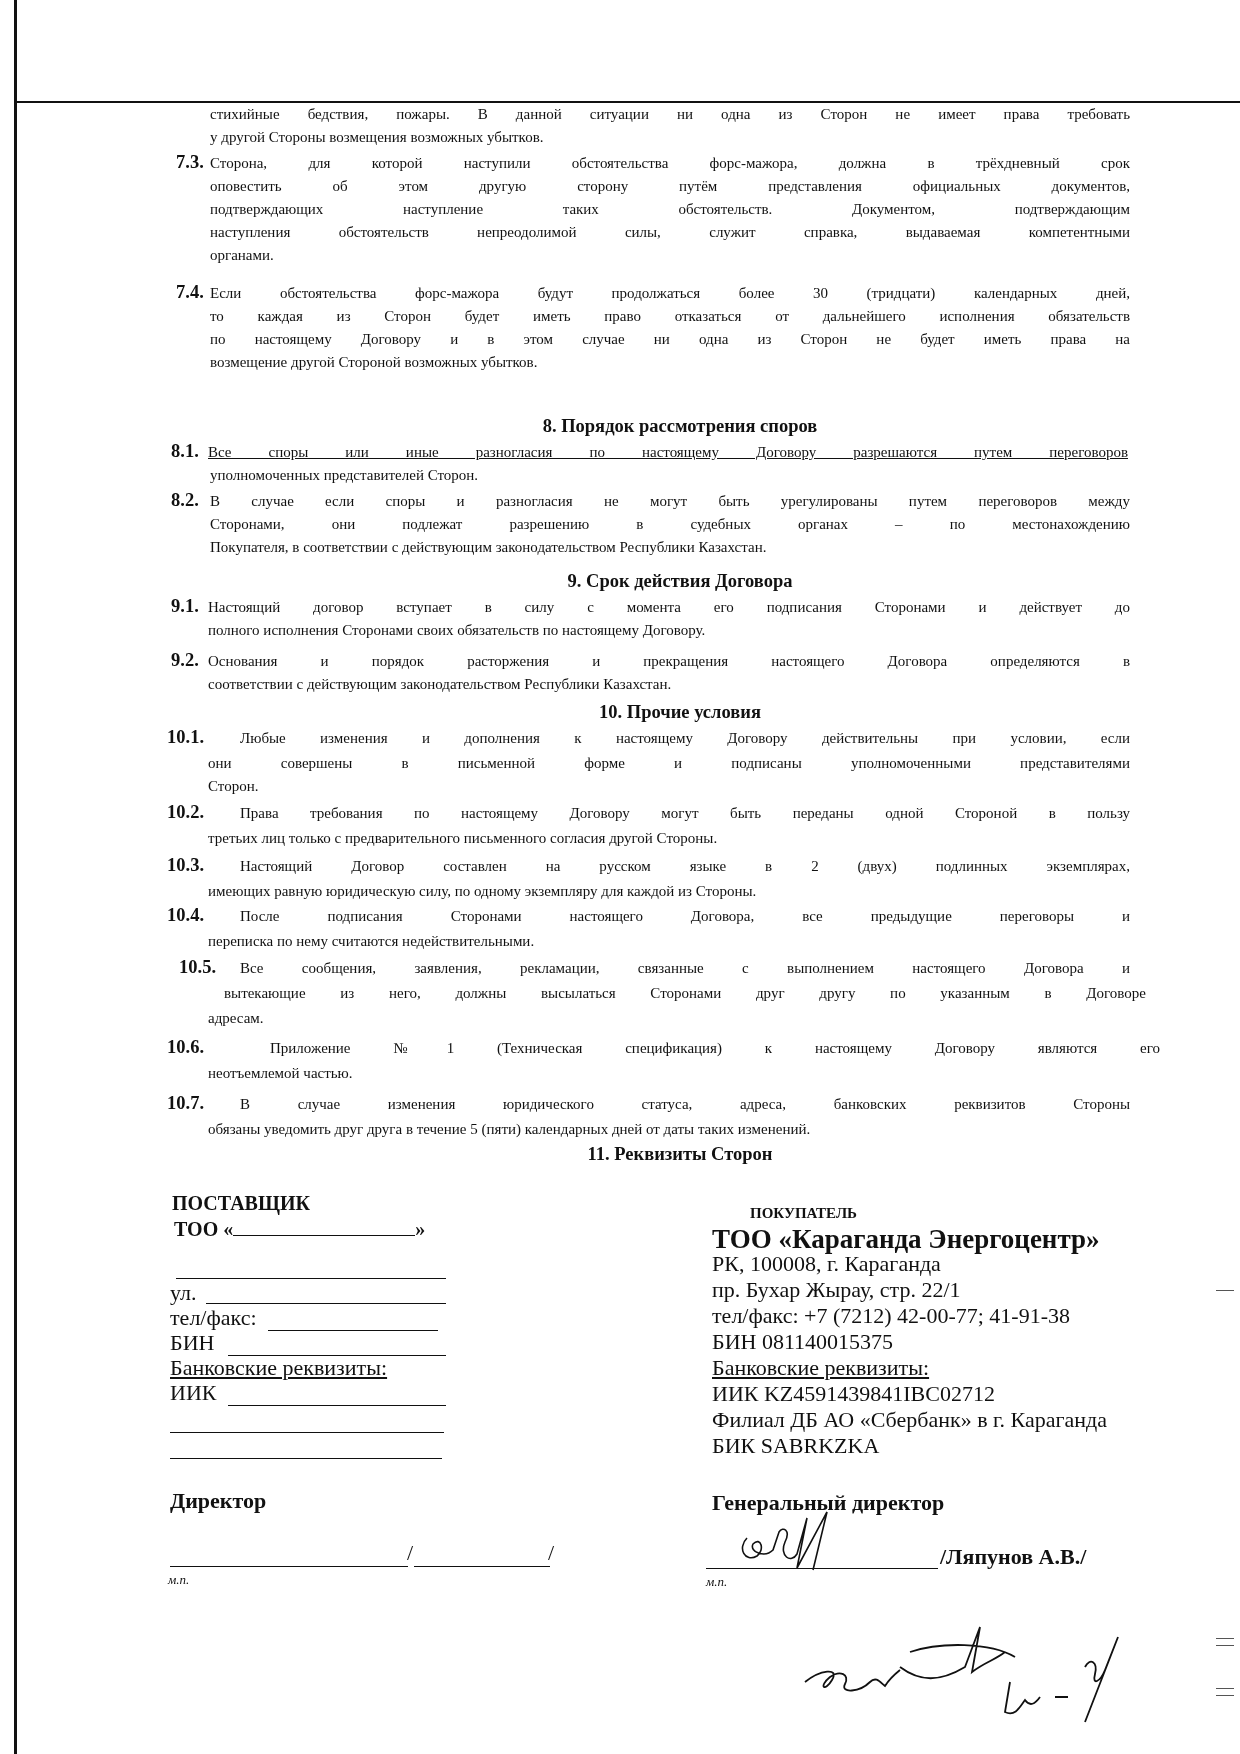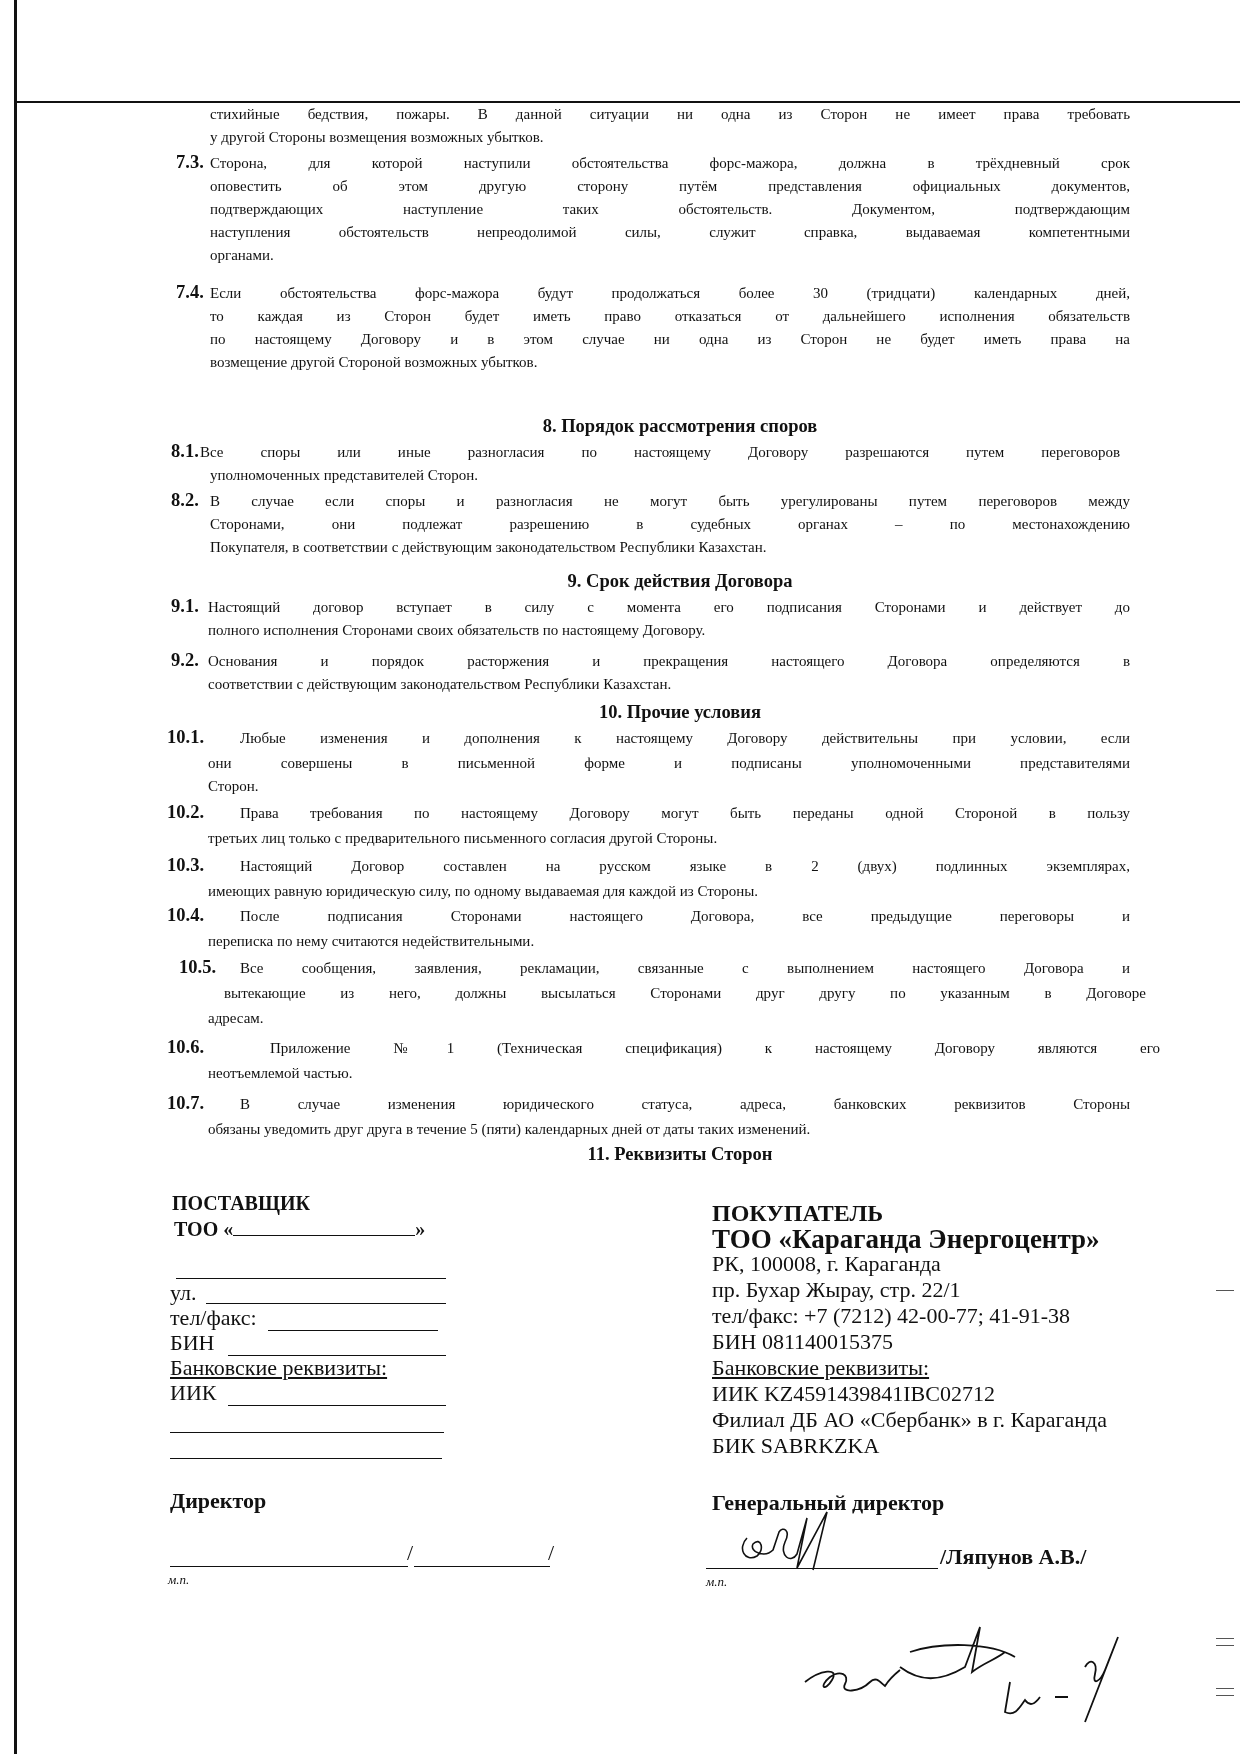--- a/index.html
+++ b/index.html
@@ -43,21 +43,21 @@
   <div class="p" style="left:210px; top:244px; width:920px;">органами.</div>
 
   <div class="num" style="left:176px; top:282px;">7.4.</div>
   <div class="p just" style="left:210px; top:282px; width:920px;">Если обстоятельства форс-мажора будут продолжаться более 30 (тридцати) календарных дней,</div>
   <div class="p just" style="left:210px; top:305px; width:920px;">то каждая из Сторон будет иметь право отказаться от дальнейшего исполнения обязательств</div>
   <div class="p just" style="left:210px; top:328px; width:920px;">по настоящему Договору и в этом случае ни одна из Сторон не будет иметь права на</div>
   <div class="p" style="left:210px; top:351px; width:920px;">возмещение другой Стороной возможных убытков.</div>
 
   <div class="heading" style="top:416px; left:60px;">8.   Порядок рассмотрения споров</div>
   <div class="num" style="left:171px; top:441px;">8.1.</div>
-  <div class="p just" style="left:200px; top:441px; width:920px;">Все споры или иные разногласия по настоящему Договору разрешаются путем переговоров</div>
+  <div class="p just" style="left:208px; top:441px; width:920px;text-decoration:underline;">Все споры или иные разногласия по настоящему Договору разрешаются путем переговоров</div>
   <div class="p" style="left:210px; top:464px; width:920px;">уполномоченных представителей Сторон.</div>
   <div class="num" style="left:171px; top:490px;">8.2.</div>
   <div class="p just" style="left:210px; top:490px; width:920px;">В случае если споры и разногласия не могут быть урегулированы путем переговоров между</div>
   <div class="p just" style="left:210px; top:513px; width:920px;">Сторонами, они подлежат разрешению в судебных органах – по местонахождению</div>
   <div class="p" style="left:210px; top:536px; width:920px;">Покупателя, в соответствии с действующим законодательством Республики Казахстан.</div>
 
   <div class="heading" style="top:571px; left:60px;">9.   Срок действия Договора</div>
   <div class="num" style="left:171px; top:596px;">9.1.</div>
   <div class="p just" style="left:208px; top:596px; width:922px;">Настоящий договор вступает в силу с момента его подписания Сторонами и действует до</div>
   <div class="p" style="left:208px; top:619px; width:922px;">полного исполнения Сторонами своих обязательств по настоящему Договору.</div>
@@ -71,21 +71,21 @@
   <div class="p just" style="left:240px; top:727px; width:890px;">Любые изменения и дополнения к настоящему Договору действительны при условии, если</div>
   <div class="p just" style="left:208px; top:752px; width:922px;">они совершены в письменной форме и подписаны уполномоченными представителями</div>
   <div class="p" style="left:208px; top:775px; width:922px;">Сторон.</div>
 
   <div class="num" style="left:167px; top:802px;">10.2.</div>
   <div class="p just" style="left:240px; top:802px; width:890px;">Права требования по настоящему Договору могут быть переданы одной Стороной в пользу</div>
   <div class="p" style="left:208px; top:827px; width:922px;">третьих лиц только с предварительного письменного согласия другой Стороны.</div>
 
   <div class="num" style="left:167px; top:855px;">10.3.</div>
   <div class="p just" style="left:240px; top:855px; width:890px;">Настоящий Договор составлен на русском языке в 2 (двух) подлинных экземплярах,</div>
-  <div class="p" style="left:208px; top:880px; width:922px;">имеющих равную юридическую силу, по одному выдаваемая для каждой из Стороны.</div>
+  <div class="p" style="left:208px; top:880px; width:922px;">имеющих равную юридическую силу, по одному экземпляру для каждой из Стороны.</div>
 
   <div class="num" style="left:167px; top:905px;">10.4.</div>
   <div class="p just" style="left:240px; top:905px; width:890px;">После подписания Сторонами настоящего Договора, все предыдущие переговоры и</div>
   <div class="p" style="left:208px; top:930px; width:922px;">переписка по нему считаются недействительными.</div>
 
   <div class="num" style="left:167px; top:957px;margin-left:12px;">10.5.</div>
   <div class="p just" style="left:240px; top:957px; width:890px;">Все сообщения, заявления, рекламации, связанные с выполнением настоящего Договора и</div>
   <div class="p just" style="left:224px; top:982px; width:922px;">вытекающие из него, должны высылаться Сторонами друг другу по указанным в Договоре</div>
   <div class="p" style="left:208px; top:1007px; width:922px;">адресам.</div>
 
@@ -124,21 +124,21 @@
 
     <div class="col bold" style="left:170px; top:1488px;">Директор</div>
     <div class="line" style="left:170px; top:1566px; width:238px;"></div>
     <div class="col" style="left:407px; top:1540px;">/</div>
     <div class="line" style="left:414px; top:1566px; width:136px;"></div>
     <div class="col" style="left:548px; top:1540px;">/</div>
     <div class="mp" style="left:168px; top:1572px;">м.п.</div>
   </div>
 
   <div>
-    <div class="col bold" style="left:712px; top:1200px; font-size:24px;">ПОКУПАТЕЛЬ</div>
+    <div class="col bold" style="left:750px; top:1200px; font-size:15px;">ПОКУПАТЕЛЬ</div>
     <div class="col bold" style="left:712px; top:1226px; font-size:27px;">ТОО «Караганда Энергоцентр»</div>
     <div class="col" style="left:712px; top:1251px;">РК, 100008, г. Караганда</div>
     <div class="col" style="left:712px; top:1277px;">пр. Бухар Жырау, стр. 22/1</div>
     <div class="col" style="left:712px; top:1303px;">тел/факс: +7 (7212) 42-00-77; 41-91-38</div>
     <div class="col" style="left:712px; top:1329px;">БИН  081140015375</div>
     <div class="col uline" style="left:712px; top:1355px;">Банковские реквизиты:</div>
     <div class="col" style="left:712px; top:1381px;">ИИК  KZ4591439841IBC02712</div>
     <div class="col" style="left:712px; top:1407px;">Филиал ДБ АО «Сбербанк» в г. Караганда</div>
     <div class="col" style="left:712px; top:1433px;">БИК  SABRKZKA</div>
 

